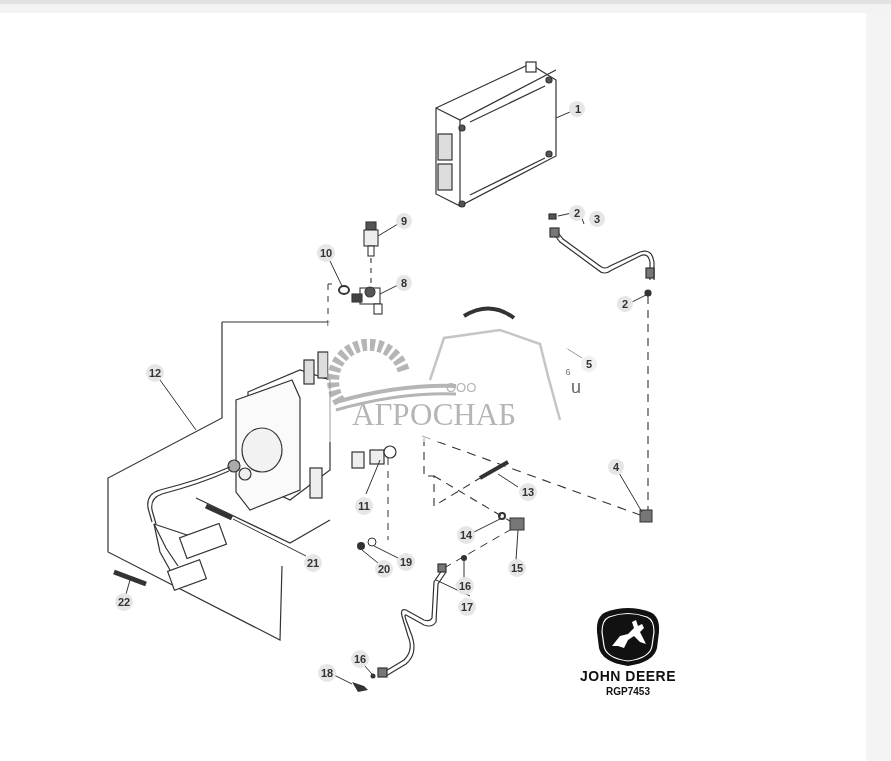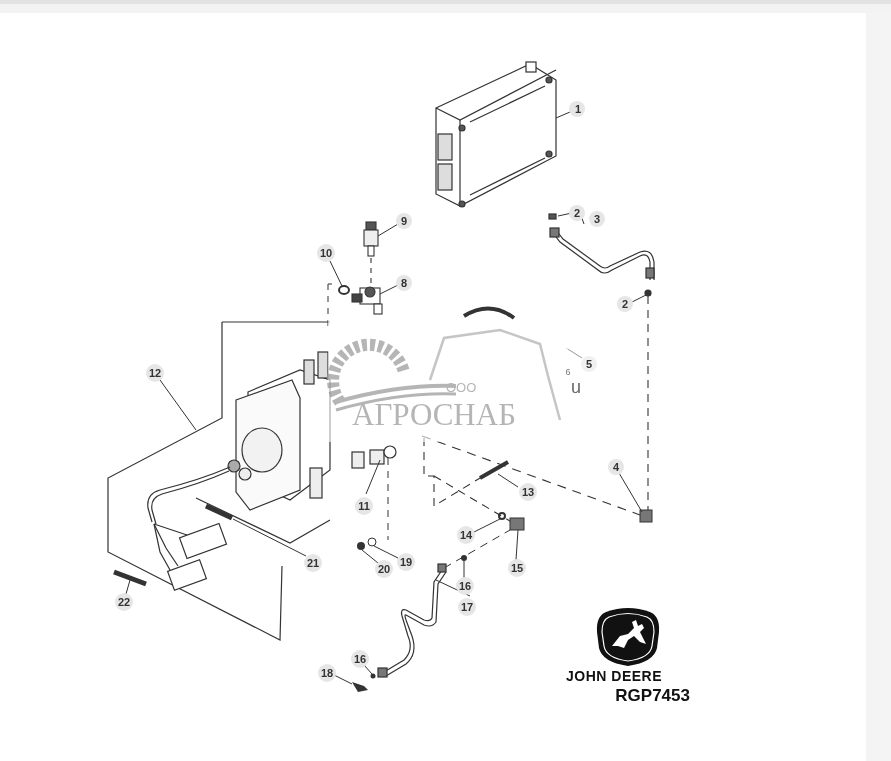--- a/index.html
+++ b/index.html
@@ -5,22 +5,22 @@
   html,body{margin:0;padding:0;}
   body{width:891px;height:761px;background:#f4f4f4;position:relative;overflow:hidden;font-family:"Liberation Sans",sans-serif;}
   .topbar{position:absolute;left:0;top:0;width:891px;height:4px;background:#e2e2e2;}
   .topbar2{position:absolute;left:0;top:4px;width:891px;height:9px;background:#f3f3f3;}
   .panel{position:absolute;left:0;top:13px;width:866px;height:748px;background:#fff;}
   .rightgutter{position:absolute;left:866px;top:13px;width:25px;height:748px;background:#f4f4f4;}
   svg.diagram{position:absolute;left:0;top:0;}
   .callout{font-family:"Liberation Sans",sans-serif;font-size:11px;font-weight:bold;fill:#333;text-anchor:middle;dominant-baseline:central;}
   .wm-text{font-family:"Liberation Serif",serif;font-size:31px;fill:#a9a9a9;}
   .wm-ooo{font-family:"Liberation Sans",sans-serif;font-size:13px;fill:#a9a9a9;}
-  .jd-name{position:absolute;left:566px;top:668px;width:124px;font-family:"Liberation Sans",sans-serif;font-size:14px;font-weight:bold;color:#111;letter-spacing:0.5px;}
-  .jd-code{position:absolute;left:566px;top:686px;width:124px;text-align:right;font-family:"Liberation Sans",sans-serif;font-size:17px;font-weight:bold;color:#111;}
+  .jd-name{position:absolute;left:566px;top:668px;width:124px;text-align:center;font-family:"Liberation Sans",sans-serif;font-size:14px;font-weight:bold;color:#111;letter-spacing:0.5px;}
+  .jd-code{position:absolute;left:566px;top:686px;width:124px;text-align:center;font-family:"Liberation Sans",sans-serif;font-size:10px;font-weight:bold;color:#111;}
 </style>
 </head>
 <body>
 
 <div class="topbar"></div>
 <div class="topbar2"></div>
 <div class="panel"></div>
 <div class="rightgutter"></div>
 
 <svg class="diagram" width="891" height="761" viewBox="0 0 891 761">

